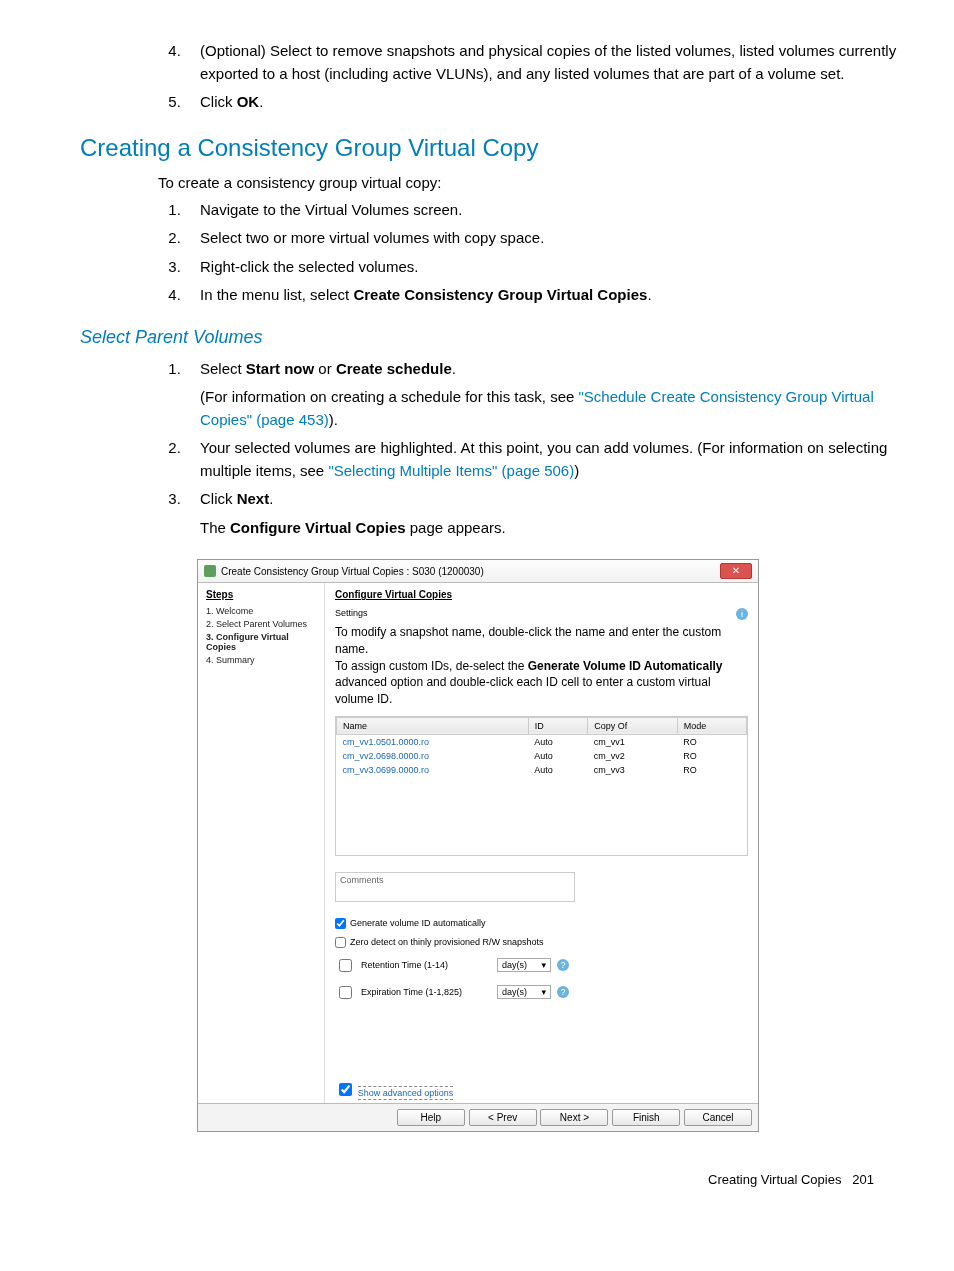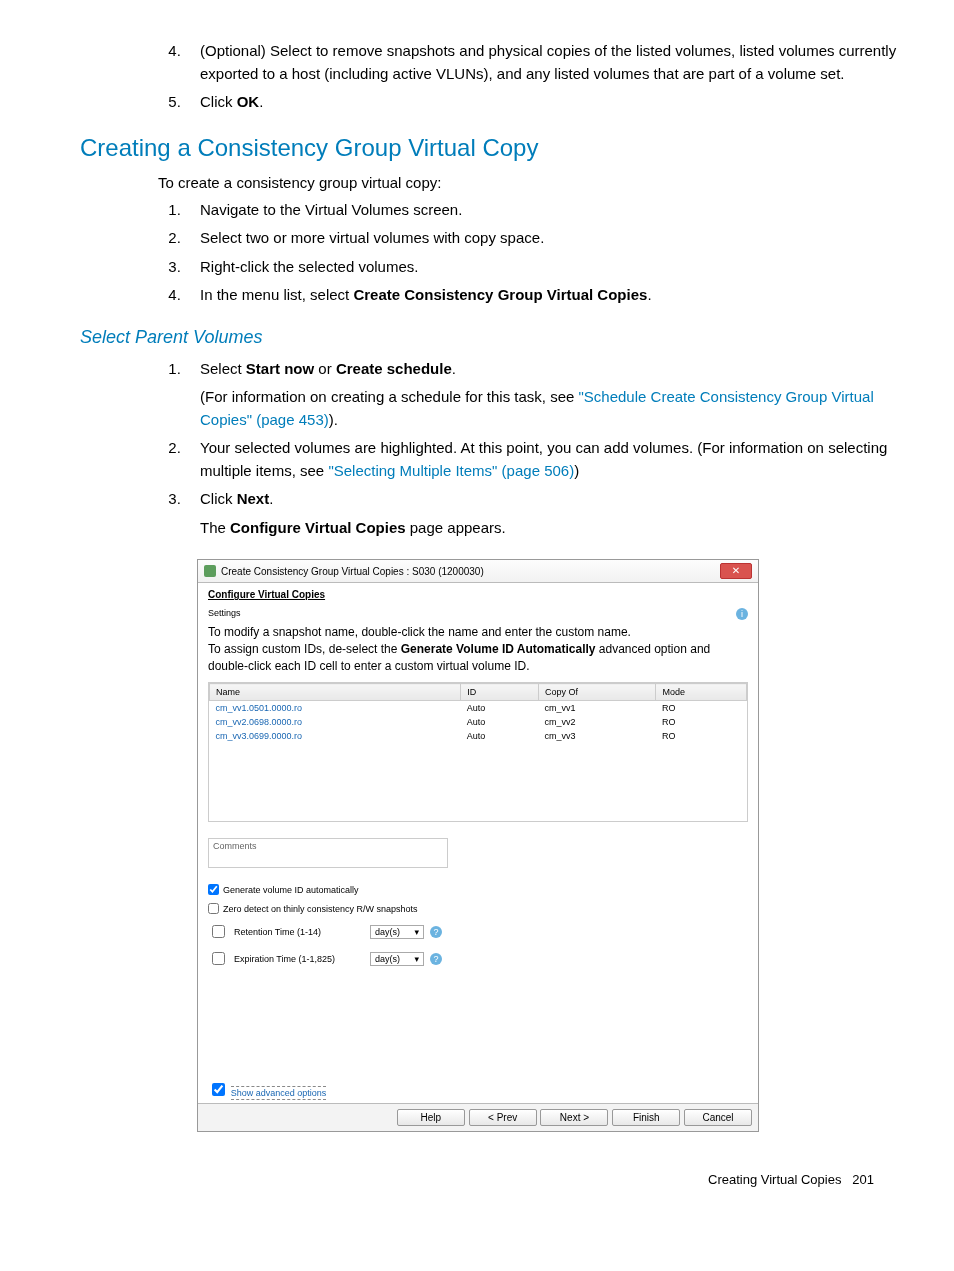--- a/index.html
+++ b/index.html
@@ -131,20 +131,27 @@
 </ol>
 
 <div class="wizard-container">
   <div class="wizard">
     <div class="wizard-title">
       <span class="wizard-title-icon"></span>
       <span>Create Consistency Group Virtual Copies : S030 (1200030)</span>
       <span class="wizard-close">✕</span>
     </div>
     <div class="wizard-body">
+      <div class="wizard-sidebar">
+        <div class="wizard-sidebar-header">Steps</div>
+        <div class="wizard-step">1. Welcome</div>
+        <div class="wizard-step">2. Select Parent Volumes</div>
+        <div class="wizard-step active">3. Configure Virtual Copies</div>
+        <div class="wizard-step">4. Summary</div>
+      </div>
       <div class="wizard-main">
         <div class="wizard-main-header">Configure Virtual Copies</div>
         <div>
           <span class="help-icon">i</span>
           <div class="settings-label">Settings</div>
         </div>
         <div class="settings-hint">
           <div>To modify a snapshot name, double-click the name and enter the custom name.</div>
           <div>
             <span>To assign custom IDs, de-select the </span><b>Generate Volume ID Automatically</b><span> advanced option and double-click each ID cell to enter a custom virtual volume ID.</span>
@@ -184,21 +191,21 @@
         </div>
         <div>
           <div class="comments-box"><span>Comments</span></div>
         </div>
         <div class="checkbox-row">
           <input type="checkbox" checked="" style="">
           <span>Generate volume ID automatically</span>
         </div>
         <div class="checkbox-row">
           <input type="checkbox" style="">
-          <span>Zero detect on thinly consistency R/W snapshots</span>
+          <span>Zero detect on thinly provisioned R/W snapshots</span>
         </div>
         <div class="time-row">
           <input type="checkbox" style="">
           <span style="width:130px;">Retention Time  (1-14)</span>
           <span class="time-select">
               <span>day(s)</span>
               <span>▾</span>
             </span>
           <span class="help-q">?</span>
         </div>

